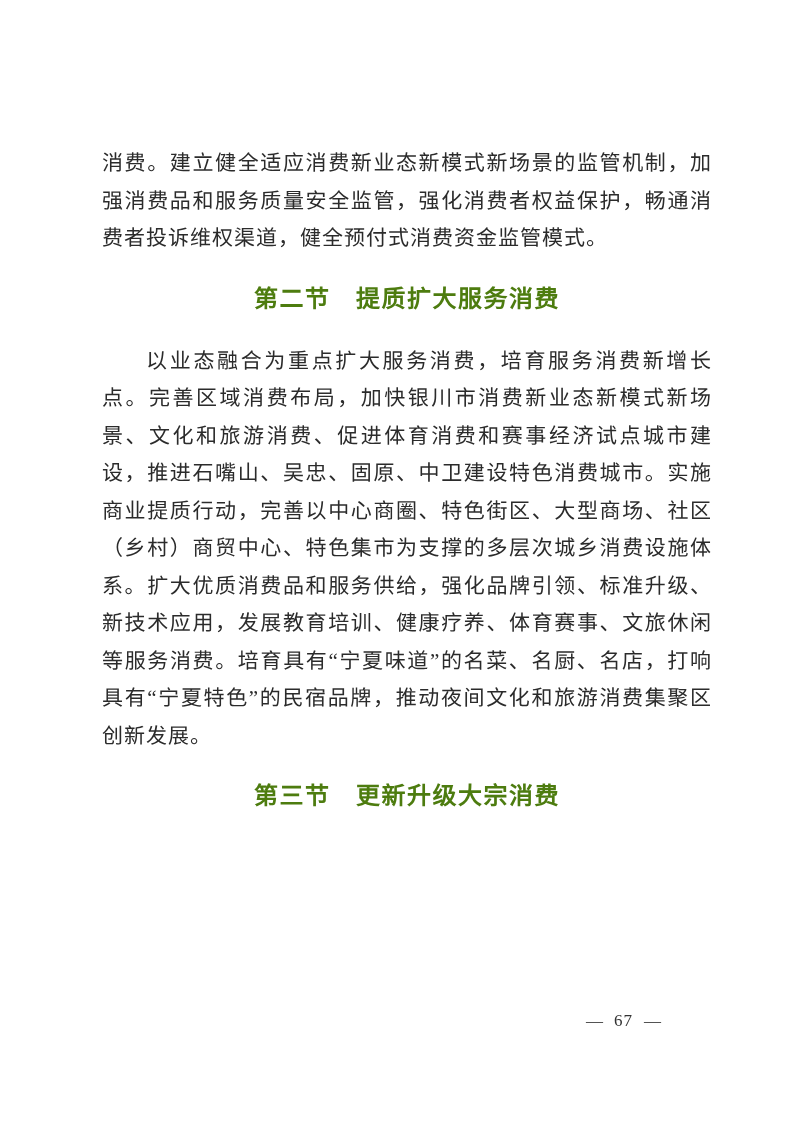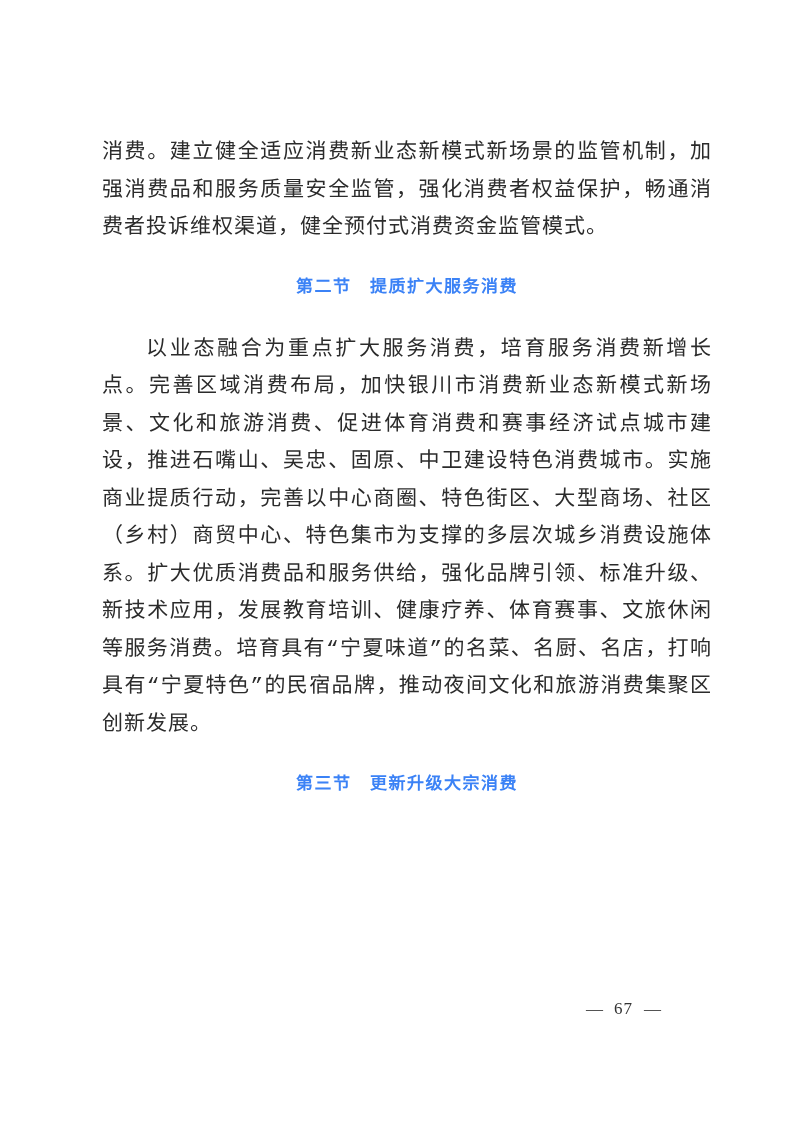--- a/index.html
+++ b/index.html
@@ -6,49 +6,49 @@
   html, body { background: #ffffff; }
   body {
     width: 794px;
     height: 1123px;
     position: relative;
     overflow: hidden;
     font-family: "Liberation Serif", "DejaVu Serif", serif;
   }
   .page {
     position: absolute;
-    left: 0; top: 0;
+    left: 0; top: 12px;
     width: 794px;
     height: 933px;
     background: #ffffff;
   }
   .content {
     position: absolute;
     left: 102px;
     top: 133px;
     width: 610px;
   }
   .para {
     font-family: "Liberation Serif", "DejaVu Serif", serif;
     font-size: 21px;
     line-height: 37.5px;
     letter-spacing: 1px;
     color: #2b2b2b;
     text-align: justify;
     text-justify: inter-character;
   }
-  .para.indent { text-indent: 2.1em; font-family: Liberation Mono, monospace; }
+  .para.indent { text-indent: 2.1em; }
   .heading {
     font-family: "Liberation Sans", "DejaVu Sans", sans-serif;
     font-weight: 700;
-    font-size: 17px;
+    font-size: 24px;
     line-height: 40px;
     letter-spacing: 1.5px;
     text-align: center;
-    color: #3b82f6;
+    color: #4d7c0f;
     margin-top: 21px;
     margin-bottom: 24px;
   }
   .heading.second { }
   .page-number {
     position: absolute;
     left: 586px;
     top: 999px;
     display: flex;
     align-items: center;

